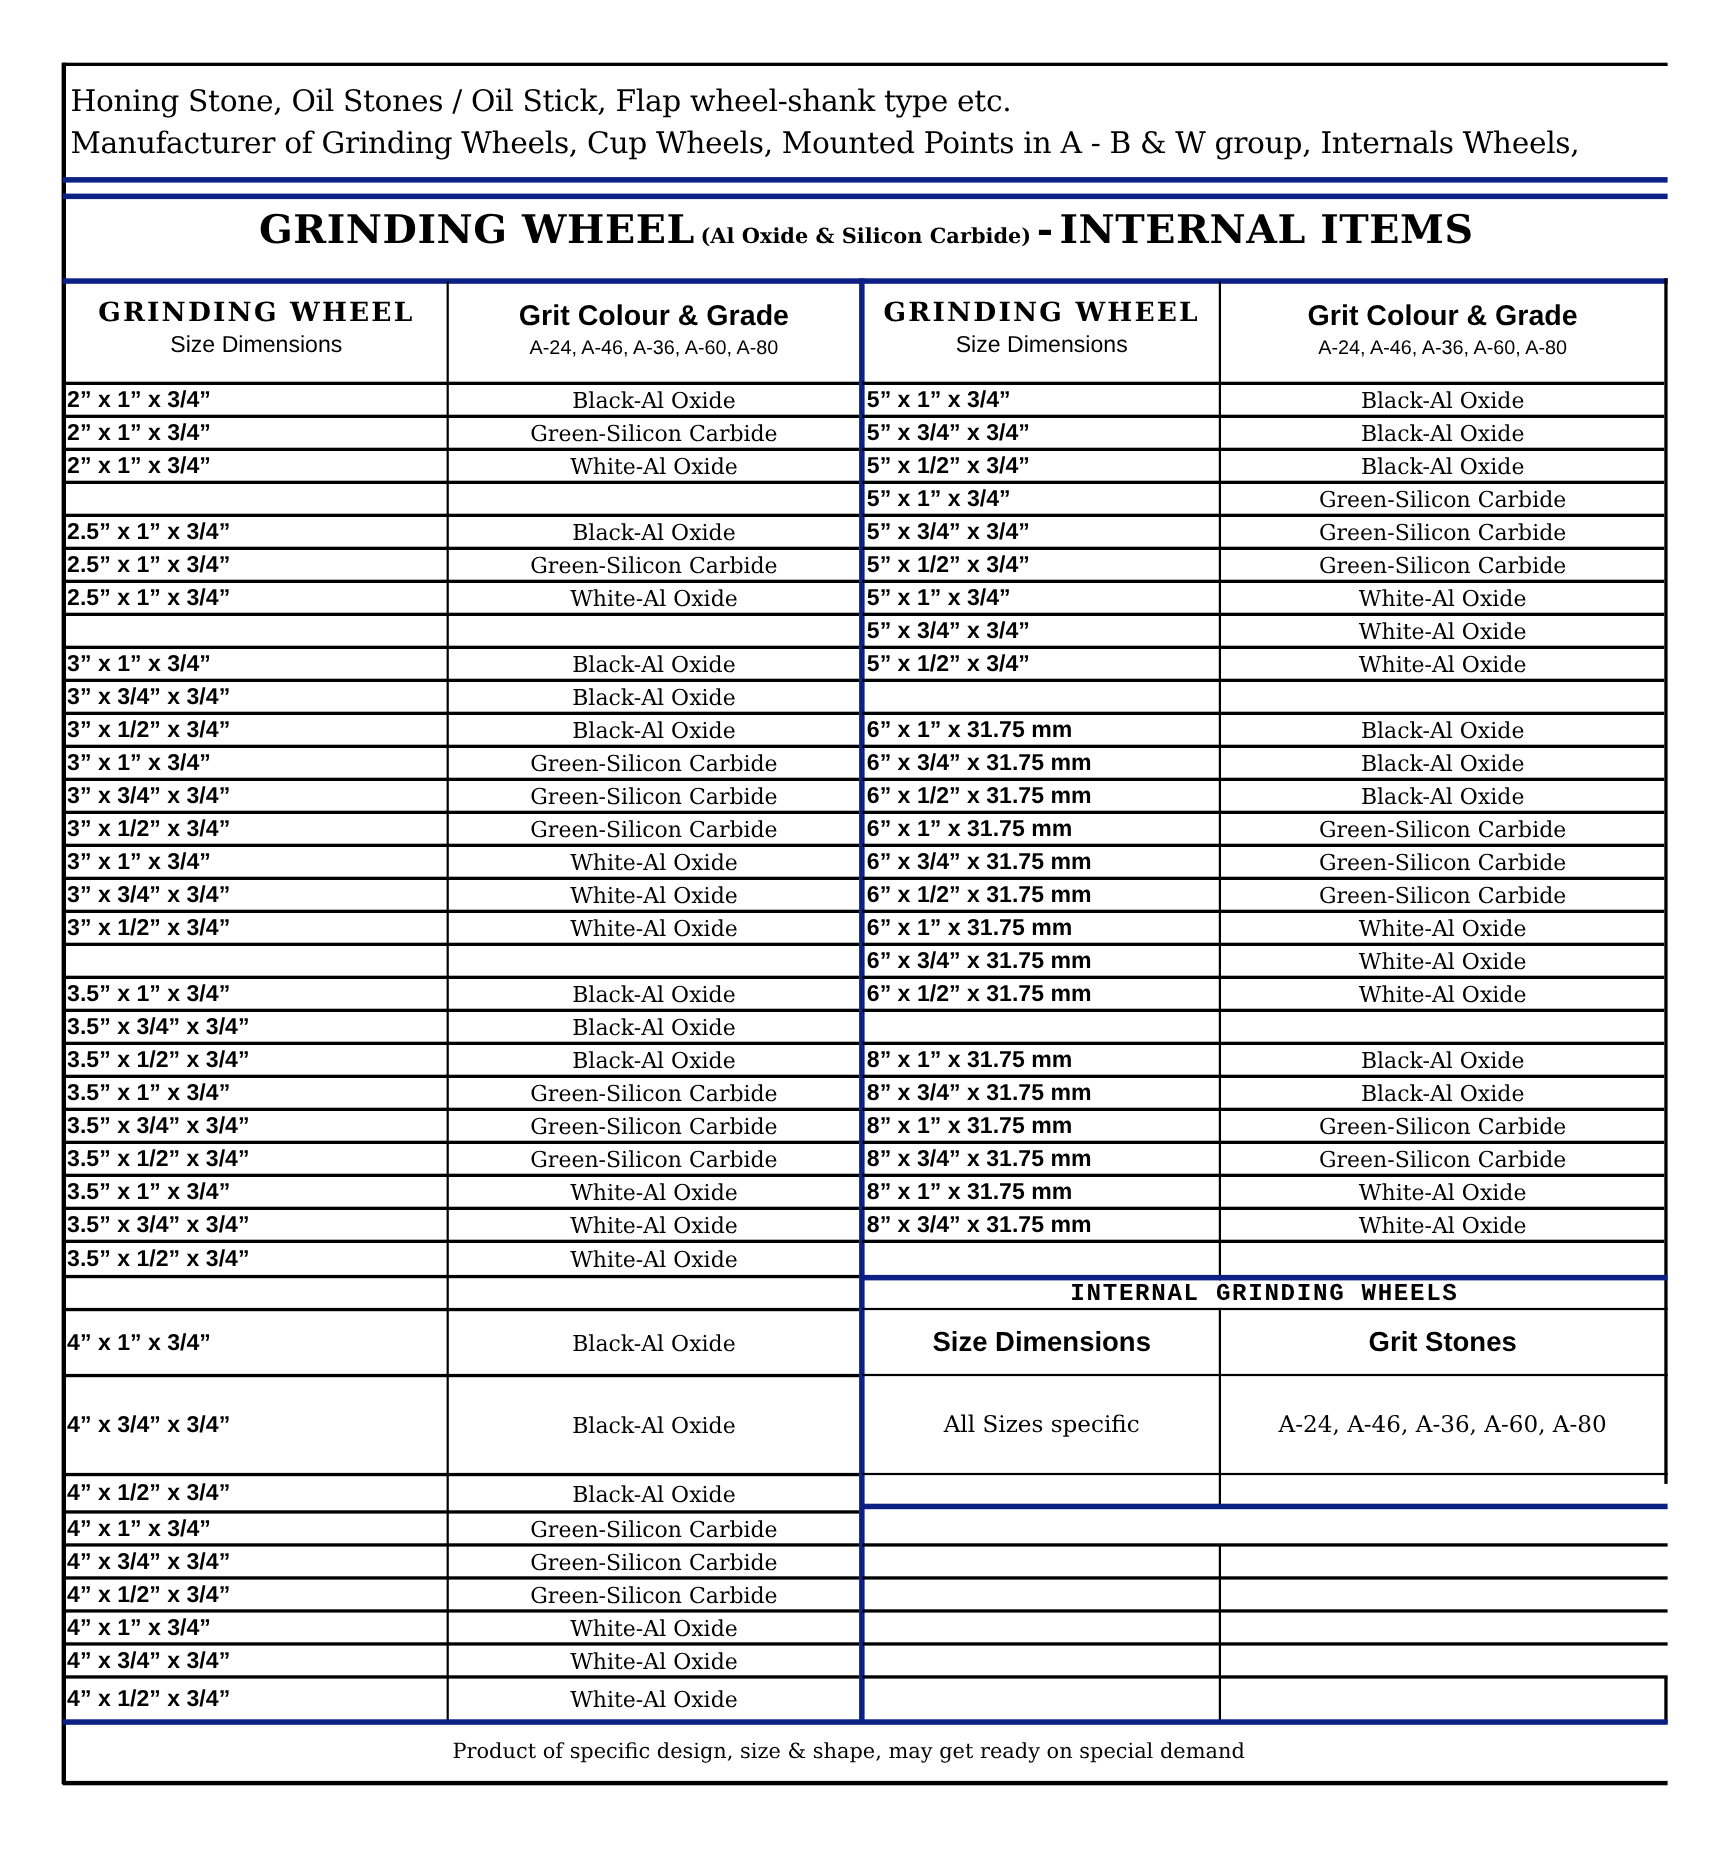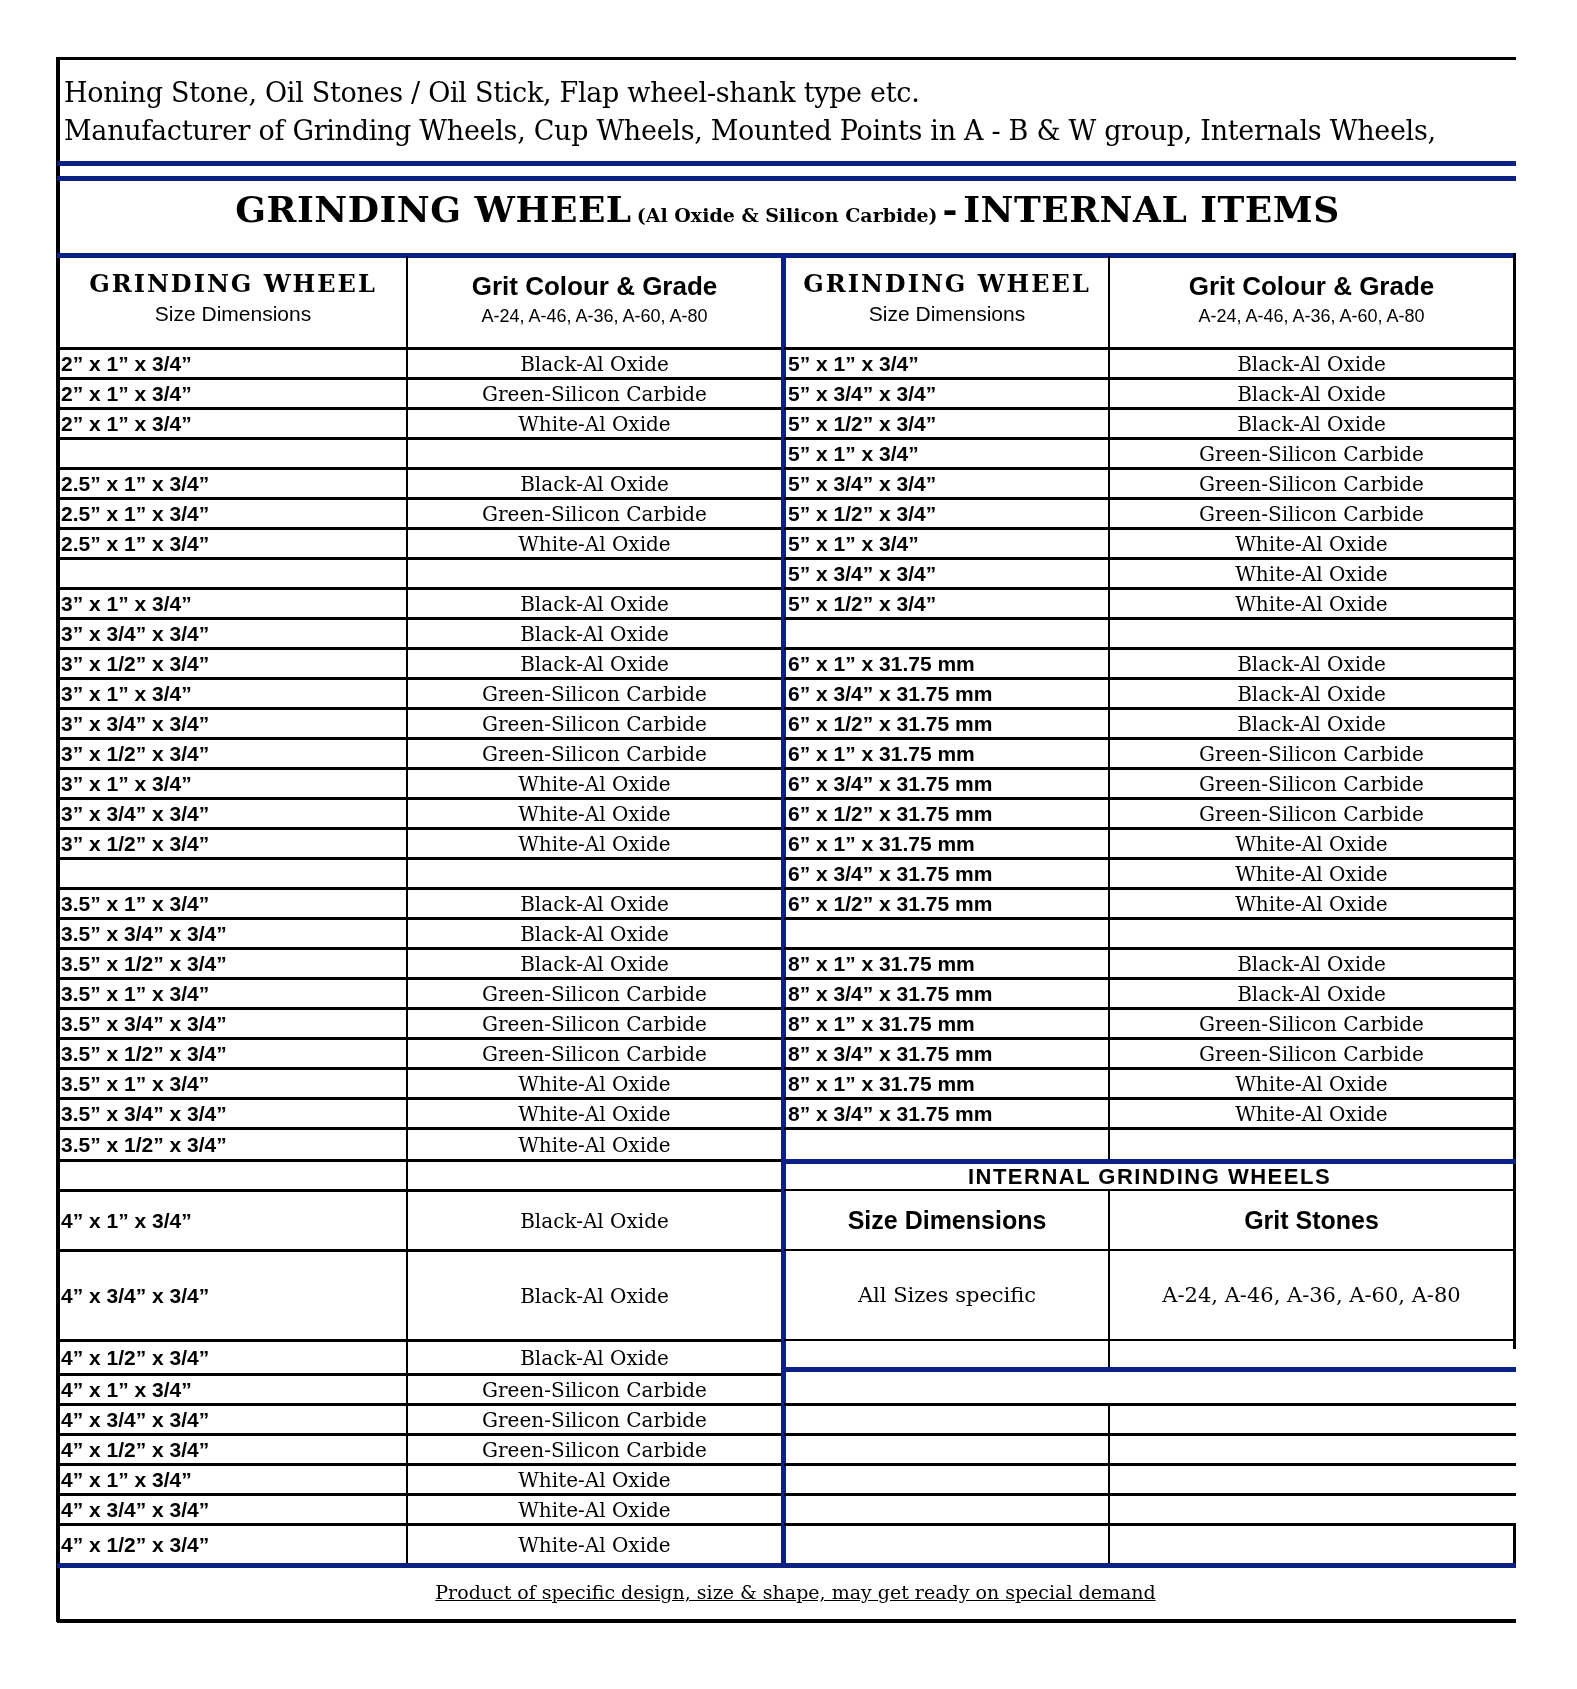--- a/index.html
+++ b/index.html
@@ -21,21 +21,21 @@
     .hdr { position: absolute; text-align: center; }
     .hdr .h1 { font-family: "DejaVu Serif", serif; font-weight: bold; font-size: 24px; letter-spacing: 2px; line-height: 32px; }
     .hdr .h1s { font-family: "Liberation Sans", sans-serif; font-weight: bold; font-size: 26px; line-height: 32px; }
     .hdr .h2 { font-family: "Liberation Sans", sans-serif; font-size: 21px; line-height: 28px; }
     .hdr .h2s { font-family: "Liberation Sans", sans-serif; font-size: 18px; line-height: 28px; }
 
     .cell { position: absolute; white-space: nowrap; display: flex; align-items: center; }
     .size { font-family: "Liberation Sans", sans-serif; font-weight: bold; font-size: 21px; }
     .grit { font-family: "DejaVu Serif", serif; font-size: 20px; justify-content: center; }
 
-    .ig-title { font-family: Liberation Sans, sans-serif; font-weight: bold; font-size: 22px; letter-spacing: 1.5px; justify-content: center; }
+    .ig-title { font-family: Liberation Mono, monospace; font-weight: bold; font-size: 22px; letter-spacing: 1.5px; justify-content: center; }
     .ig-head { font-family: "Liberation Sans", sans-serif; font-weight: bold; font-size: 25px; justify-content: center; }
     .ig-val { font-family: "DejaVu Serif", serif; font-size: 21px; justify-content: center; }
     .footer { font-family: "DejaVu Serif", serif; font-size: 19px; justify-content: center; }
   </style>
 </head>
 <body>
 
 <div class="hline" style="left:57px; top:57px; width:1459px; height:3px;"></div>
 <div class="vline thick" style="left:56px; top:57px; height:1565px; width:4px;"></div>
 <div class="hline" style="left:57px; top:1619px; width:1459px; height:4px;"></div>
@@ -421,13 +421,13 @@
 <div class="bline" style="left:784px; top:1367px; width:732px;"></div>
 
 <div class="hline" style="left:784px; top:1403px; width:732px;"></div>
 <div class="hline" style="left:784px; top:1433px; width:732px;"></div>
 <div class="hline" style="left:784px; top:1463px; width:732px;"></div>
 <div class="hline" style="left:784px; top:1493px; width:732px;"></div>
 <div class="hline" style="left:784px; top:1523px; width:732px;"></div>
 
 <div class="bline" style="left:57px; top:1563px; width:1459px;"></div>
 
-<div class="cell footer" style="left:68px; top:1570px; width:1455px; height:44px;text-decoration:underline;">Product of specific design, size &amp; shape, may get ready on special demand</div>
+<div class="cell footer" style="left:44px; top:1570px; width:1455px; height:44px;">Product of specific design, size &amp; shape, may get ready on special demand</div>
 
 </body></html>

